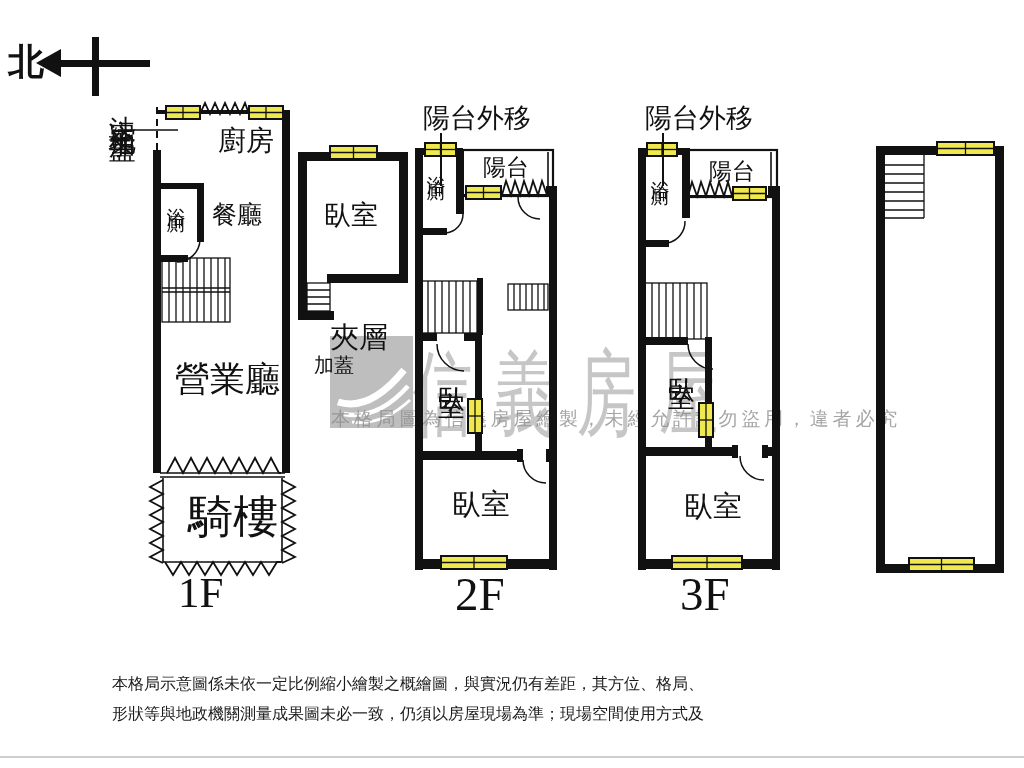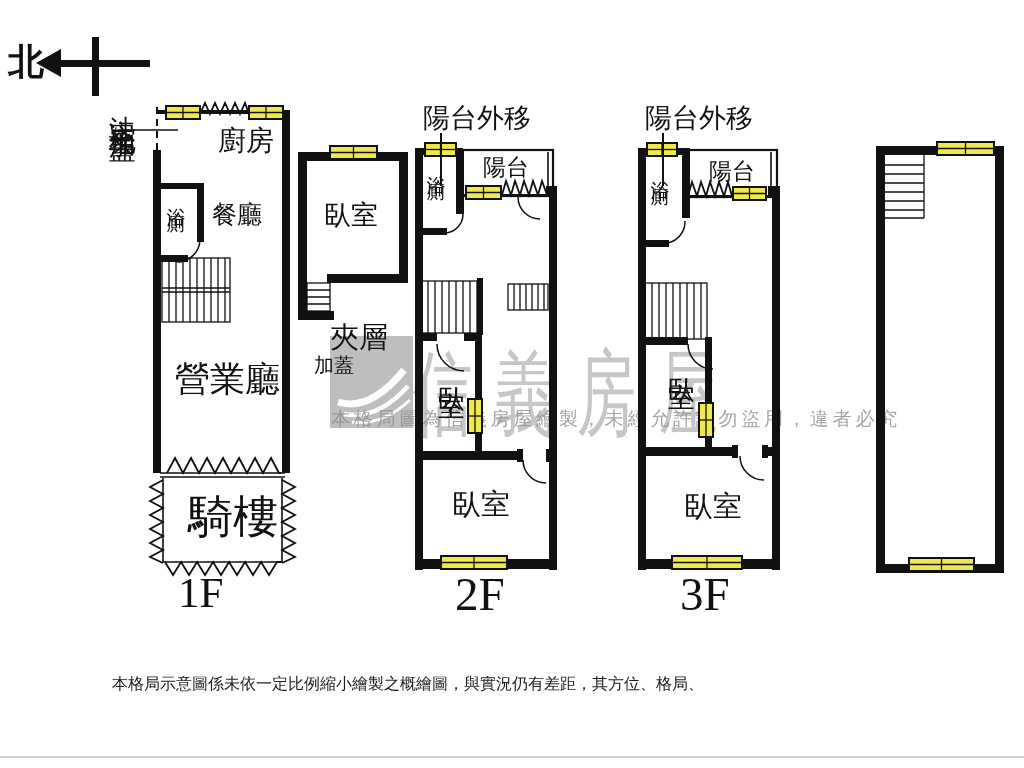--- a/index.html
+++ b/index.html
@@ -262,15 +262,16 @@
   <div class="lbl" style="left:645px;top:104px;font-size:27px;">陽台外移</div>
   <div class="lbl vtext" style="left:650px;top:166px;font-size:19px;letter-spacing:4px;">浴廁</div>
   <div class="lbl" style="left:709px;top:160px;font-size:23px;">陽台</div>
   <div class="lbl vtext" style="left:667px;top:357px;font-size:27px;letter-spacing:4px;">臥室</div>
   <div class="lbl" style="left:684px;top:491px;font-size:29px;">臥室</div>
   <div class="lbl" style="left:680px;top:570px;font-size:47px;">3F</div>
 
 
   <div class="lbl" id="disclaimer">
     <div>本格局示意圖係未依一定比例縮小繪製之概繪圖，與實況仍有差距，其方位、格局、</div>
+    <div>形狀等與地政機關測量成果圖未必一致，仍須以房屋現場為準；現場空間使用方式及</div>
   </div>
 
 </div>
 
 </body></html>

